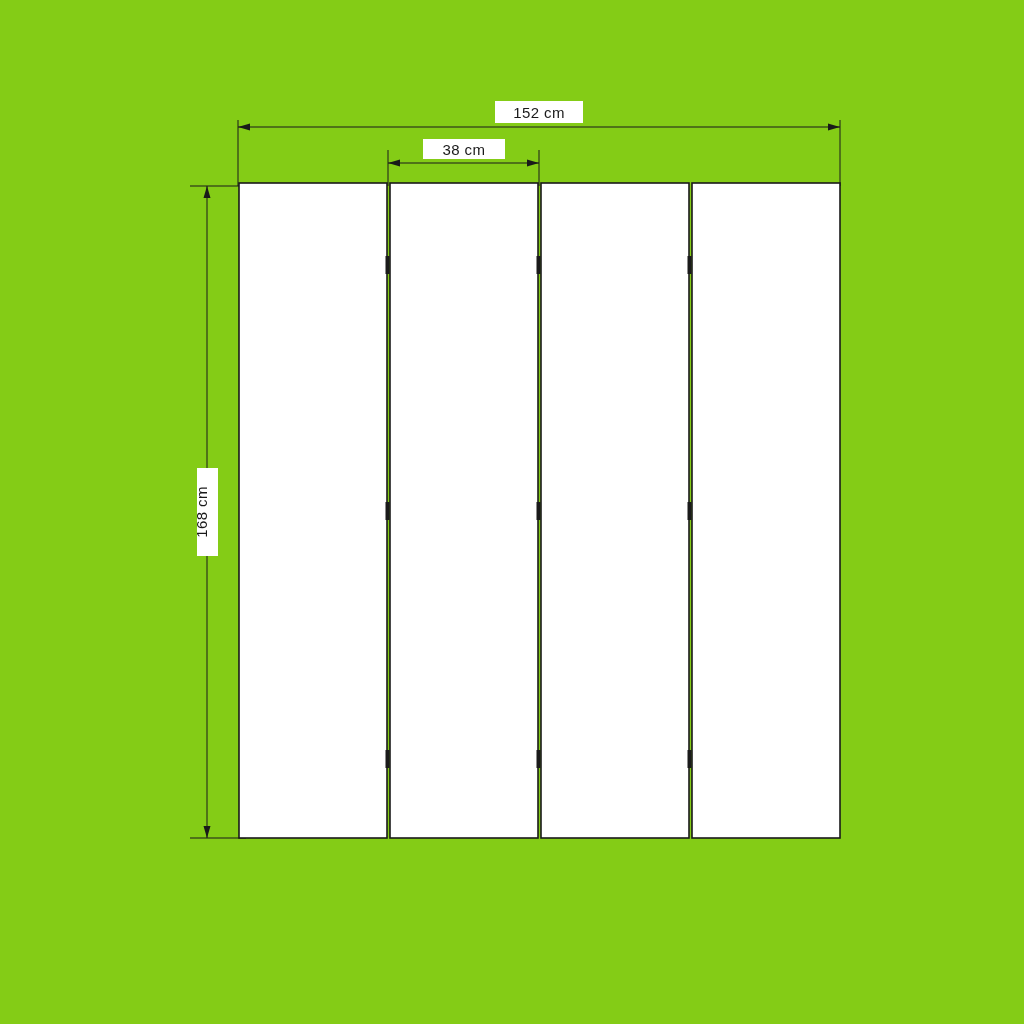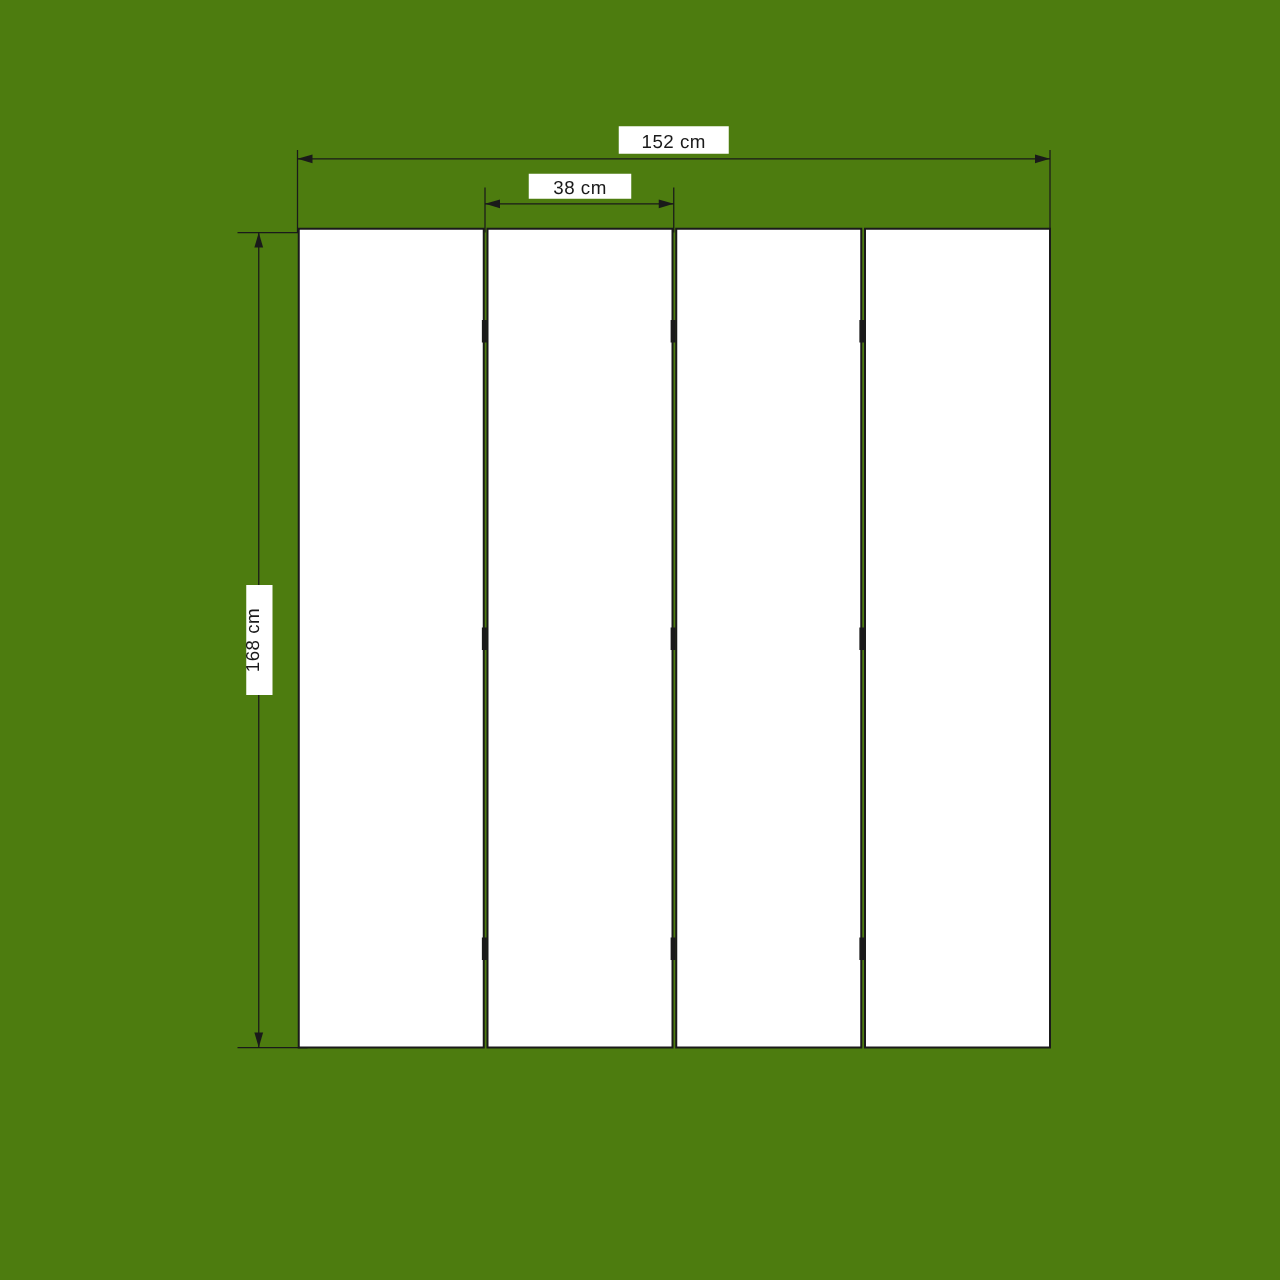--- a/index.html
+++ b/index.html
@@ -10,21 +10,21 @@
   body {
     width: 1024px;
     height: 1024px;
     font-family: "Liberation Sans", sans-serif;
     overflow: hidden;
   }
   #stage {
     position: relative;
     width: 1024px;
     height: 1024px;
-    background: #4d7c0f;
+    background: #84cc16;
   }
   svg.diagram {
     position: absolute;
     left: 0;
     top: 0;
     width: 1024px;
     height: 1024px;
     display: block;
   }
   .dim-label {

